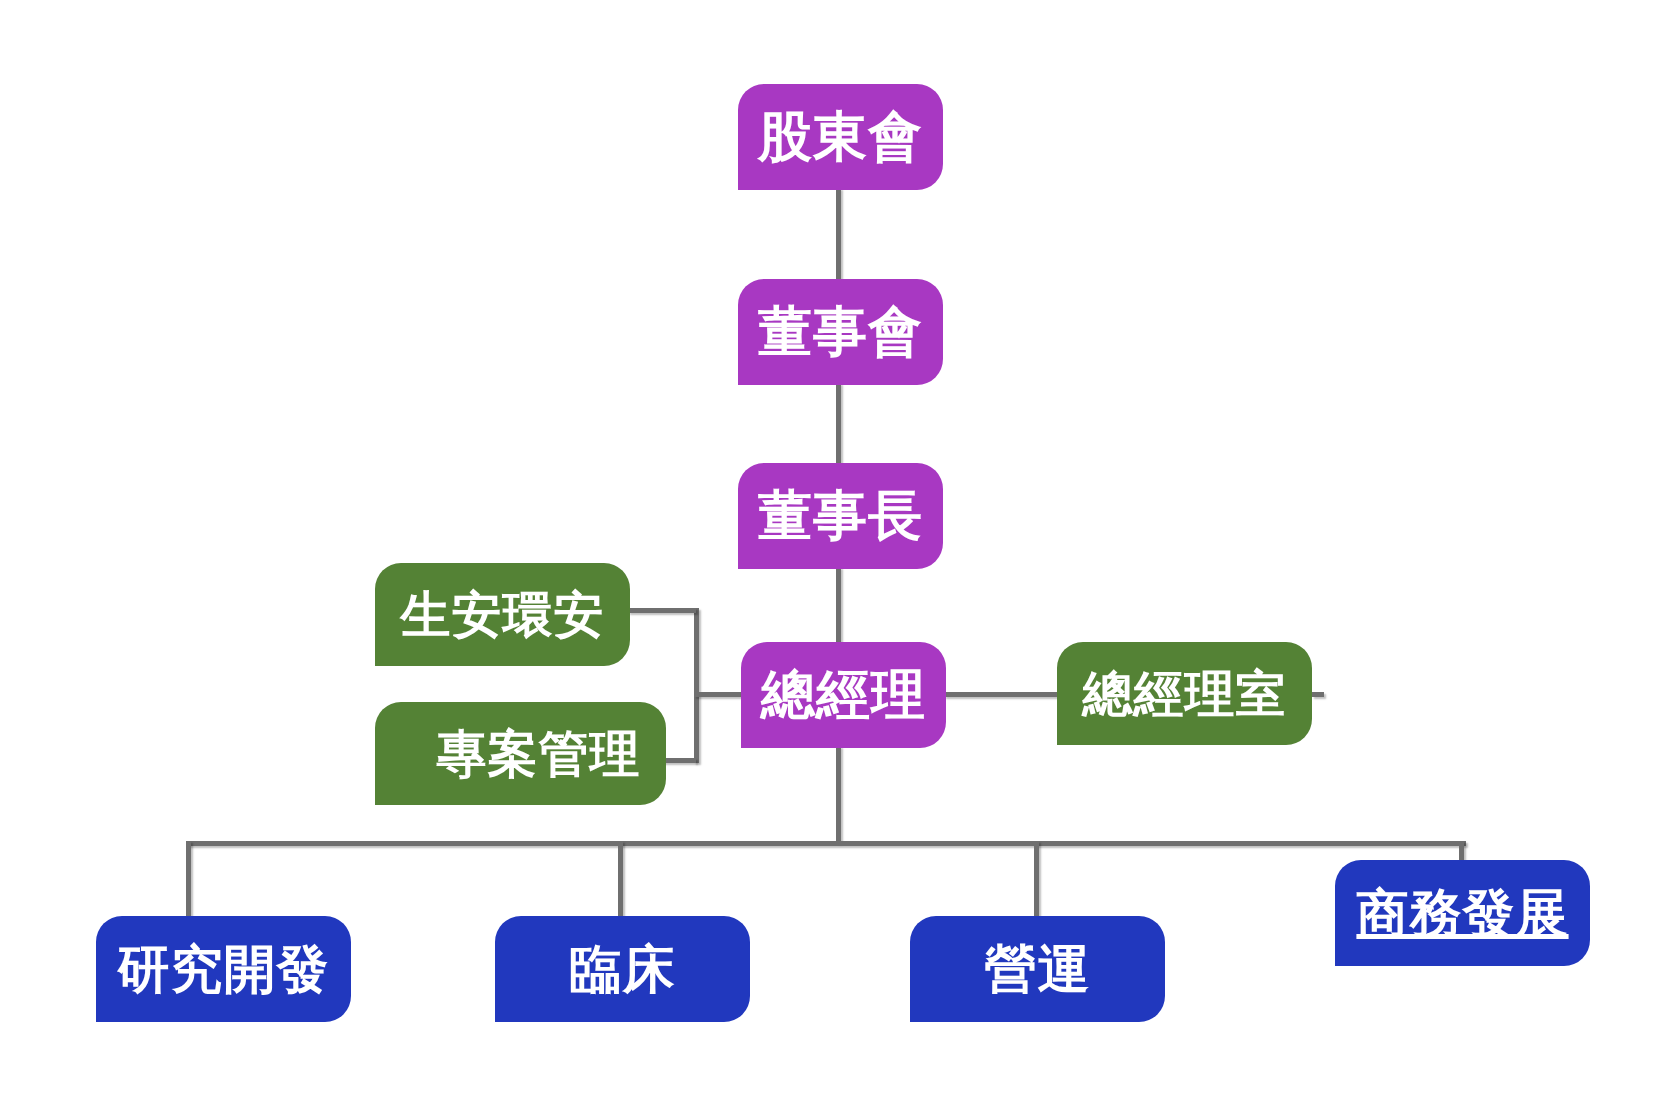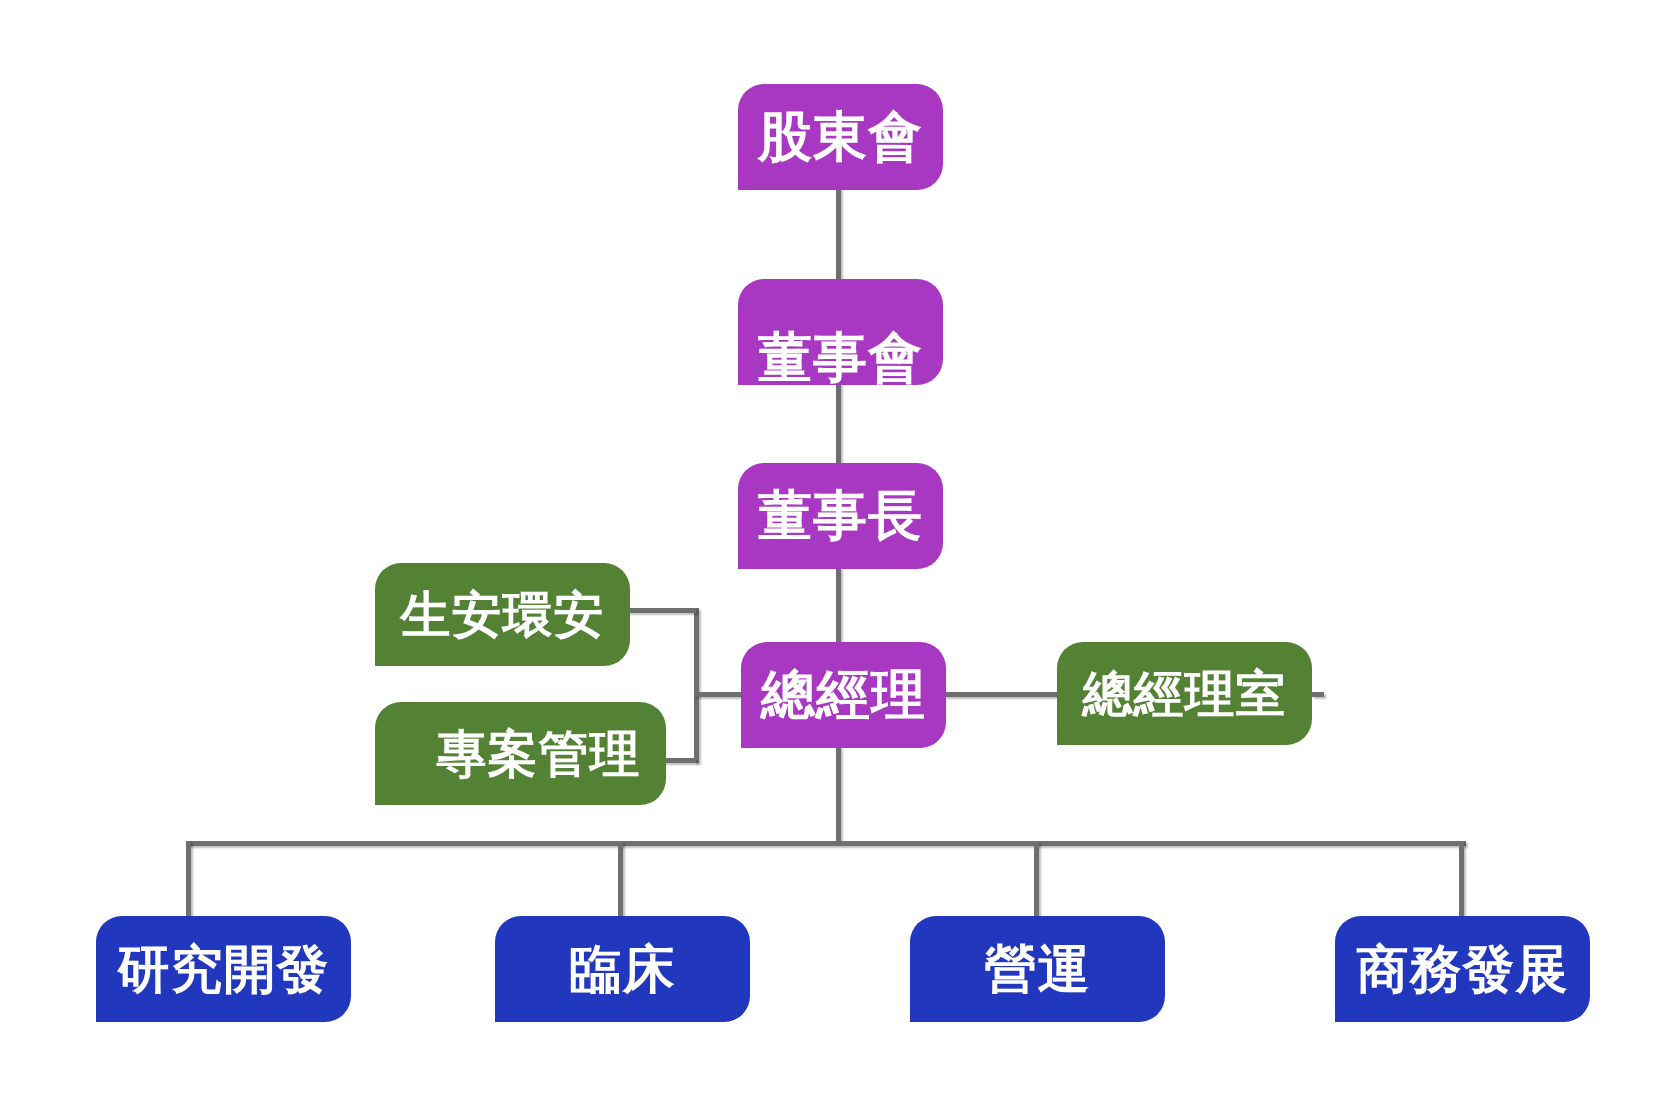--- a/index.html
+++ b/index.html
@@ -26,30 +26,30 @@
     text-align: center;
     letter-spacing: 0.02em;
     line-height: 1;
   }
   .lv-purple { background: var(--c-purple, #a838c2); width: 205px; height: 106px; font-size: 54px; }
   .lv-green  { background: var(--c-green, #548235);  width: 255px; height: 103px; font-size: 50px; }
   .lv-blue   { background: var(--c-blue, #2138be);   width: 255px; height: 106px; font-size: 52px; }
 
   
   .p-shareholders { left: 738px; top: 84px;  }
-  .p-board        { left: 738px; top: 279px; align-items: flex-end; }
+  .p-board        { left: 738px; top: 279px; }
   .p-chairman     { left: 738px; top: 463px; }
   .p-gm           { left: 741px; top: 642px; }
   .p-biosafety    { left: 375px; top: 563px; }
   .p-project      { left: 375px; top: 702px; padding-left: 36px; }
   .p-gmoffice     { left: 1057px; top: 642px; }
   .p-rnd          { left: 96px; top: 916px; }
   .p-clinical     { left: 495px; top: 916px; justify-content: center; }
   .p-ops          { left: 910px; top: 916px; }
-  .p-biz          { left: 1335px; top: 916px; }
+  .p-biz          { left: 1335px; top: 860px; text-decoration: underline; }
 
   
   .line {
     position: absolute;
     background: var(--c-line, #6f6f6f);
     box-shadow: 2px 2px 2px rgba(0,0,0,0.25);
   }
   .l-v1        { left: 836px;  top: 188px; width: 5px;    height: 93px;  }
   .l-v2        { left: 836px;  top: 383px; width: 5px;    height: 82px;  }
   .l-v3        { left: 836px;  top: 567px; width: 5px;    height: 77px;  }

